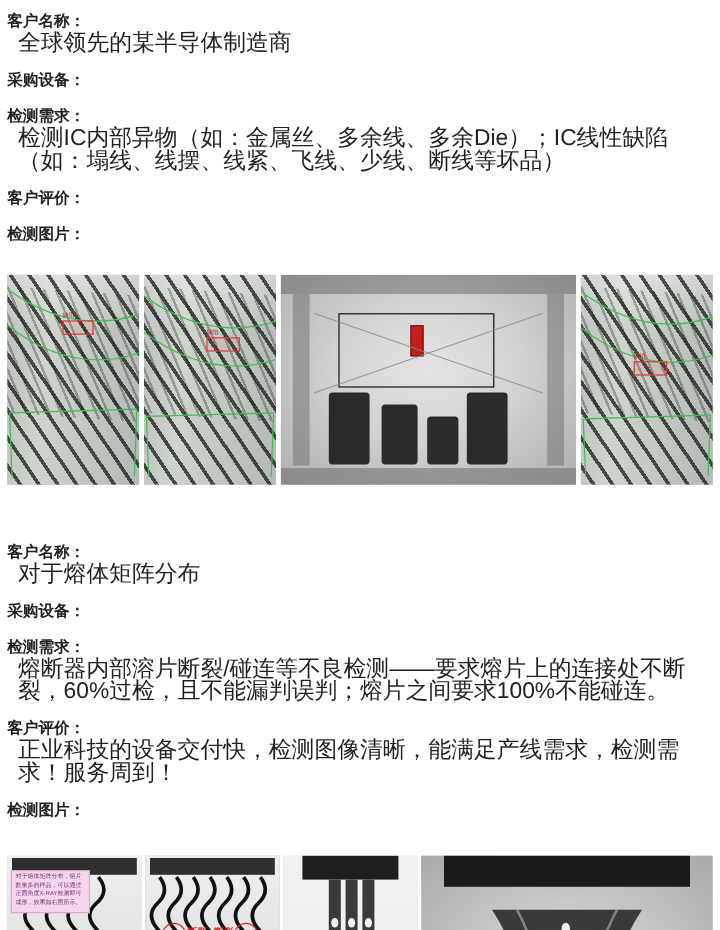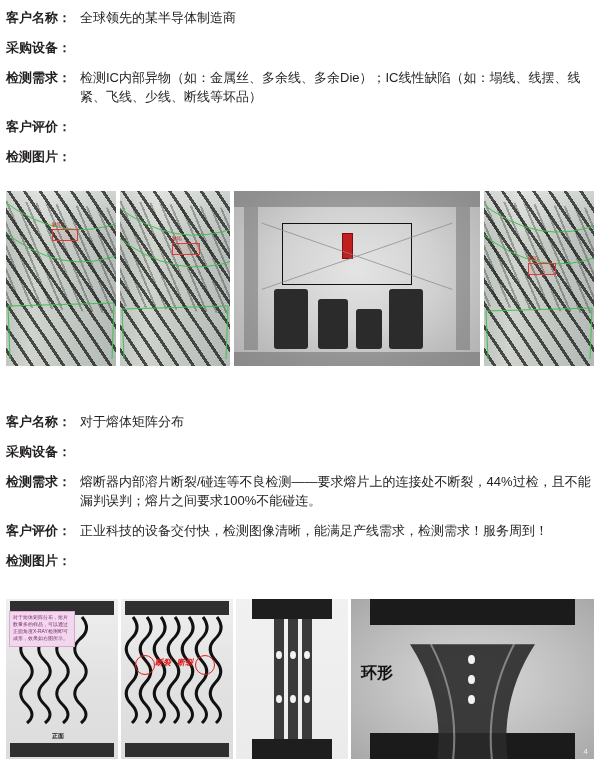--- a/index.html
+++ b/index.html
@@ -22,32 +22,33 @@
 
   
   .case {
     padding: 0 6px;
     box-sizing: border-box;
   }
   .row {
     display: flex;
     align-items: flex-start;
     margin-bottom: 11px;
+    flex-direction: column;
   }
   .row .label {
     flex: 0 0 auto;
     font-weight: bold;
     font-size: 13px;
     line-height: 19px;
     color: #231f20;
     white-space: nowrap;
   }
   .row .value {
     flex: 1 1 auto;
-    font-size: 13px;
+    font-size: 19px;
     line-height: 19px;
     color: #231f20;
     padding-left: 9px;
   }
   .row.photos .label {
     margin-bottom: 0;
   }
 
   
   .strip {
@@ -328,21 +329,21 @@
   <div class="case">
     <div class="row">
       <div class="label">客户名称：</div>
       <div class="value">对于熔体矩阵分布</div>
     </div>
     <div class="row">
       <div class="label">采购设备：</div>
     </div>
     <div class="row">
       <div class="label">检测需求：</div>
-      <div class="value">熔断器内部溶片断裂/碰连等不良检测——要求熔片上的连接处不断裂，44%过检，且不能漏判误判；熔片之间要求100%不能碰连。</div>
+      <div class="value">熔断器内部溶片断裂/碰连等不良检测——要求熔片上的连接处不断裂，60%过检，且不能漏判误判；熔片之间要求100%不能碰连。</div>
     </div>
     <div class="row">
       <div class="label">客户评价：</div>
       <div class="value">正业科技的设备交付快，检测图像清晰，能满足产线需求，检测需求！服务周到！</div>
     </div>
     <div class="row photos">
       <div class="label">检测图片：</div>
     </div>
   </div>
 

